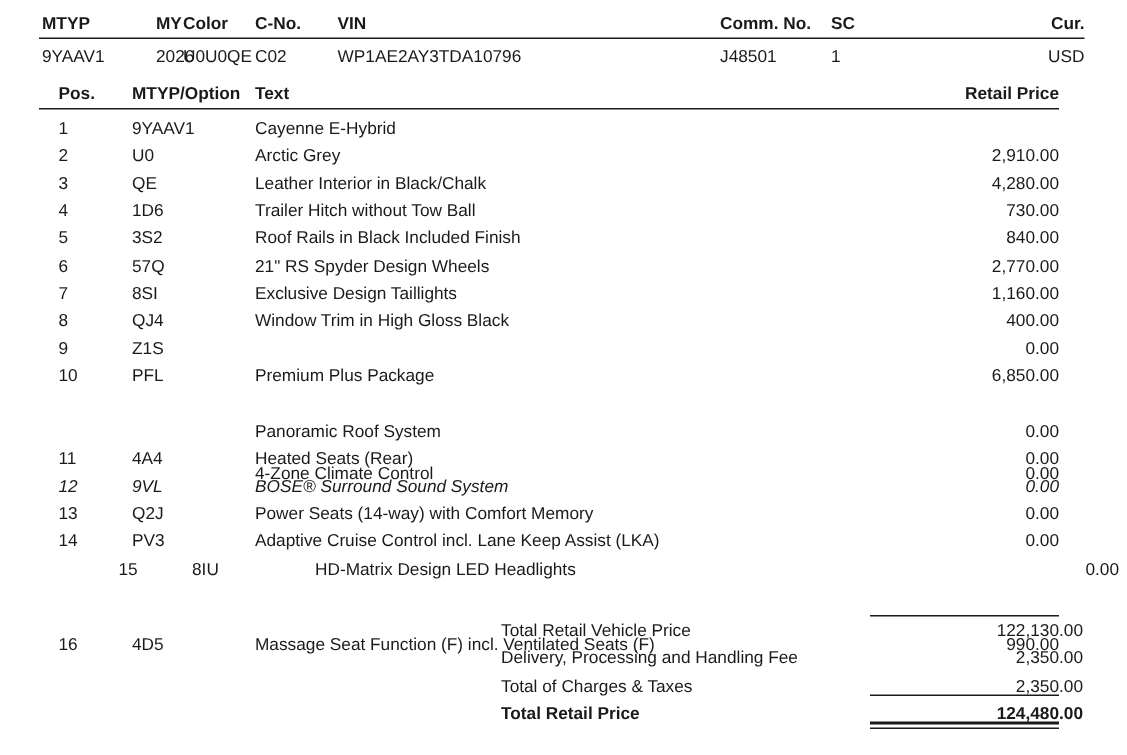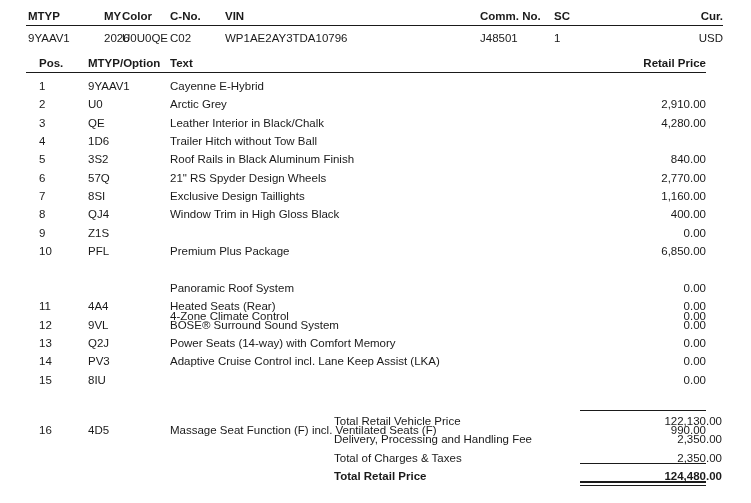--- a/index.html
+++ b/index.html
@@ -123,25 +123,26 @@
       <div class="row" style="top: 113.7px;">
         <span class="cell c-pos">3</span>
         <span class="cell c-opt">QE</span>
         <span class="cell c-text">Leather Interior in Black/Chalk</span>
         <span class="cell c-price">4,280.00</span>
       </div>
       <div class="row" style="top: 132.05px;">
         <span class="cell c-pos">4</span>
         <span class="cell c-opt">1D6</span>
         <span class="cell c-text">Trailer Hitch without Tow Ball</span>
+        <span class="cell c-price">730.00</span>
       </div>
       <div class="row" style="top: 150.4px;">
         <span class="cell c-pos">5</span>
         <span class="cell c-opt">3S2</span>
-        <span class="cell c-text">Roof Rails in Black Aluminum Finish</span>
+        <span class="cell c-text">Roof Rails in Black Included Finish</span>
         <span class="cell c-price">840.00</span>
       </div>
       <div class="row" style="top: 168.75px;">
         <span class="cell c-pos">6</span>
         <span class="cell c-opt">57Q</span>
         <span class="cell c-text">21" RS Spyder Design Wheels</span>
         <span class="cell c-price">2,770.00</span>
       </div>
       <div class="row" style="top: 187.1px;">
         <span class="cell c-pos">7</span>
@@ -177,41 +178,42 @@
         <span class="cell c-opt"></span>
         <span class="cell c-text">Panoramic Roof System</span>
         <span class="cell c-price">0.00</span>
       </div>
       <div class="row" style="top: 297.2px;">
         <span class="cell c-pos">11</span>
         <span class="cell c-opt">4A4</span>
         <span class="cell c-text">Heated Seats (Rear)</span>
         <span class="cell c-price">0.00</span>
       </div>
-      <div class="row" style="top: 315.55px;">
+      <div class="row" style="top: 315.55px; font-style: italic;">
         <span class="cell c-pos">12</span>
         <span class="cell c-opt">9VL</span>
         <span class="cell c-text">BOSE® Surround Sound System</span>
         <span class="cell c-price">0.00</span>
       </div>
       <div class="row" style="top: 333.9px;">
         <span class="cell c-pos">13</span>
         <span class="cell c-opt">Q2J</span>
         <span class="cell c-text">Power Seats (14-way) with Comfort Memory</span>
         <span class="cell c-price">0.00</span>
       </div>
       <div class="row" style="top: 352.25px;">
         <span class="cell c-pos">14</span>
         <span class="cell c-opt">PV3</span>
         <span class="cell c-text">Adaptive Cruise Control incl. Lane Keep Assist (LKA)</span>
         <span class="cell c-price">0.00</span>
       </div>
-      <div class="row" style="top: 370.6px;">
+      <div class="row" style="top: 370.6px; margin-left: 40px;">
         <span class="cell c-pos">15</span>
         <span class="cell c-opt">8IU</span>
+        <span class="cell c-text">HD-Matrix Design LED Headlights</span>
         <span class="cell c-price">0.00</span>
       </div>
       <div class="row" style="top: 388.95px; margin-top: 32px;">
         <span class="cell c-pos">16</span>
         <span class="cell c-opt">4D5</span>
         <span class="cell c-text">Massage Seat Function (F) incl. Ventilated Seats (F)</span>
         <span class="cell c-price">990.00</span>
       </div>
     </div>
 

